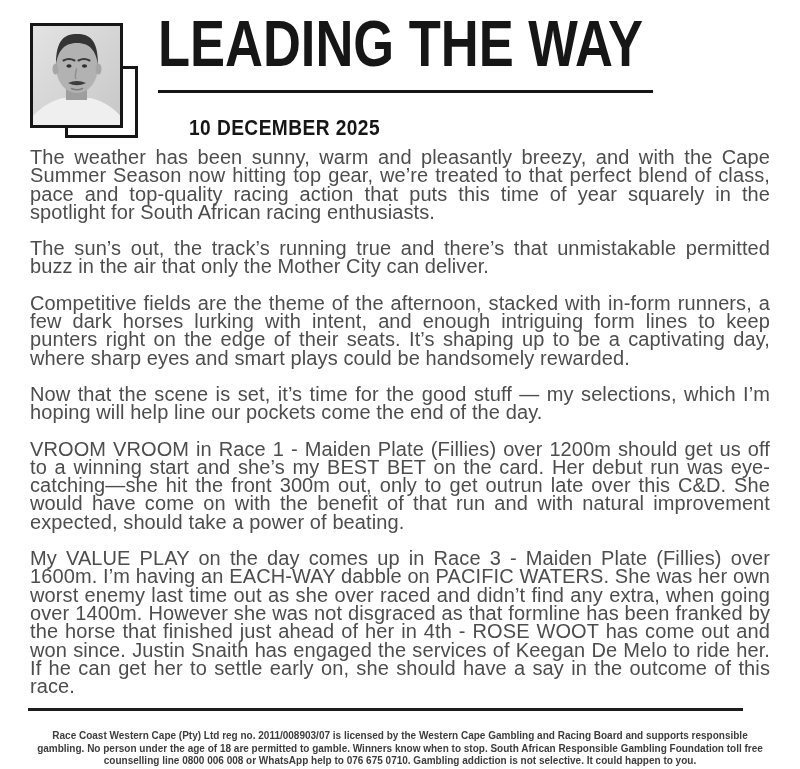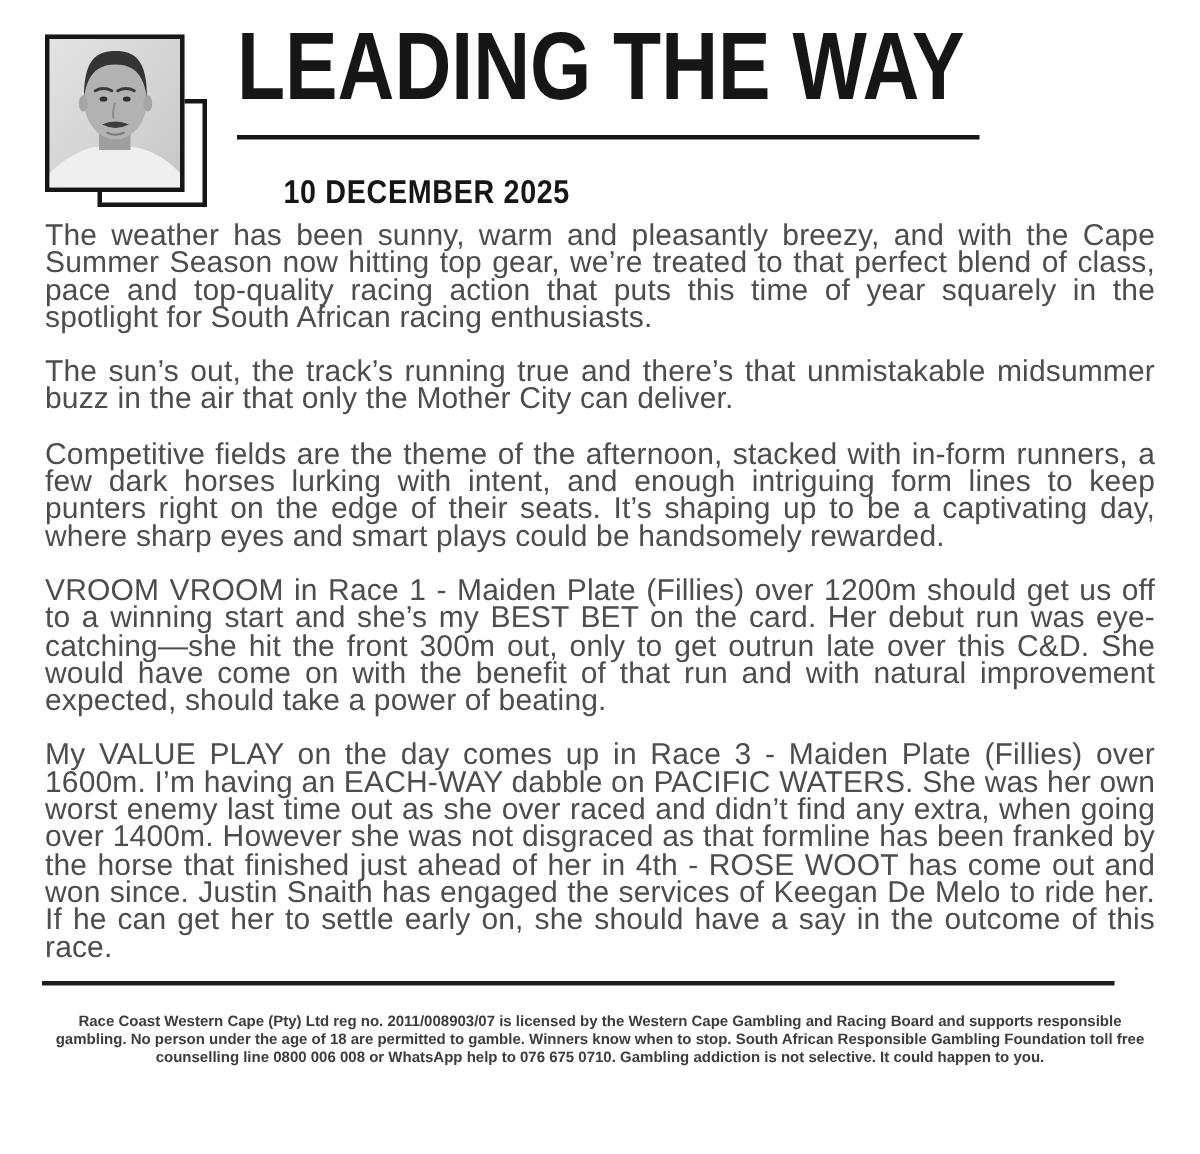--- a/index.html
+++ b/index.html
@@ -143,22 +143,23 @@
       </svg>
     </div>
 
     <h1 class="title-wrap"><span class="title-inner">LEADING THE WAY</span></h1>
     <div class="title-rule"></div>
     <div class="date-wrap"><span class="date-inner">10 DECEMBER 2025</span></div>
   </header>
 
   <main class="article">
     <p>The weather has been sunny, warm and pleasantly breezy, and with the Cape Summer Season now hitting top gear, we’re treated to that perfect blend of class, pace and top-quality racing action that puts this time of year squarely in the spotlight for South African racing enthusiasts.</p>
-    <p>The sun’s out, the track’s running true and there’s that unmistakable midsummer buzz in the air that only the Mother City can deliver.</p>
+    <p>The sun’s out, the track’s running true and there’s that unmistakable permitted buzz in the air that only the Mother City can deliver.</p>
     <p>Competitive fields are the theme of the afternoon, stacked with in-form runners, a few dark horses lurking with intent, and enough intriguing form lines to keep punters right on the edge of their seats. It’s shaping up to be a captivating day, where sharp eyes and smart plays could be handsomely rewarded.</p>
+    <p>Now that the scene is set, it’s time for the good stuff — my selections, which I’m hoping will help line our pockets come the end of the day.</p>
     <p>VROOM VROOM in Race 1 - Maiden Plate (Fillies) over 1200m should get us off to a winning start and she’s my BEST BET on the card. Her debut run was eye-catching—she hit the front 300m out, only to get outrun late over this C&amp;D. She would have come on with the benefit of that run and with natural improvement expected, should take a power of beating.</p>
     <p>My VALUE PLAY on the day comes up in Race 3 - Maiden Plate (Fillies) over 1600m. I’m having an EACH-WAY dabble on PACIFIC WATERS. She was her own worst enemy last time out as she over raced and didn’t find any extra, when going over 1400m. However she was not disgraced as that formline has been franked by the horse that finished just ahead of her in 4th - ROSE WOOT has come out and won since. Justin Snaith has engaged the services of Keegan De Melo to ride her. If he can get her to settle early on, she should have a say in the outcome of this race.</p>
   </main>
 
   <div class="footer-rule"></div>
 
   <footer class="footer">
     <p>Race Coast Western Cape (Pty) Ltd reg no. 2011/008903/07 is licensed by the Western Cape Gambling and Racing Board and supports responsible gambling. No person under the age of 18 are permitted to gamble. Winners know when to stop. South African Responsible Gambling Foundation toll free counselling line 0800 006 008 or WhatsApp help to 076 675 0710. Gambling addiction is not selective. It could happen to you.</p>
   </footer>
 

